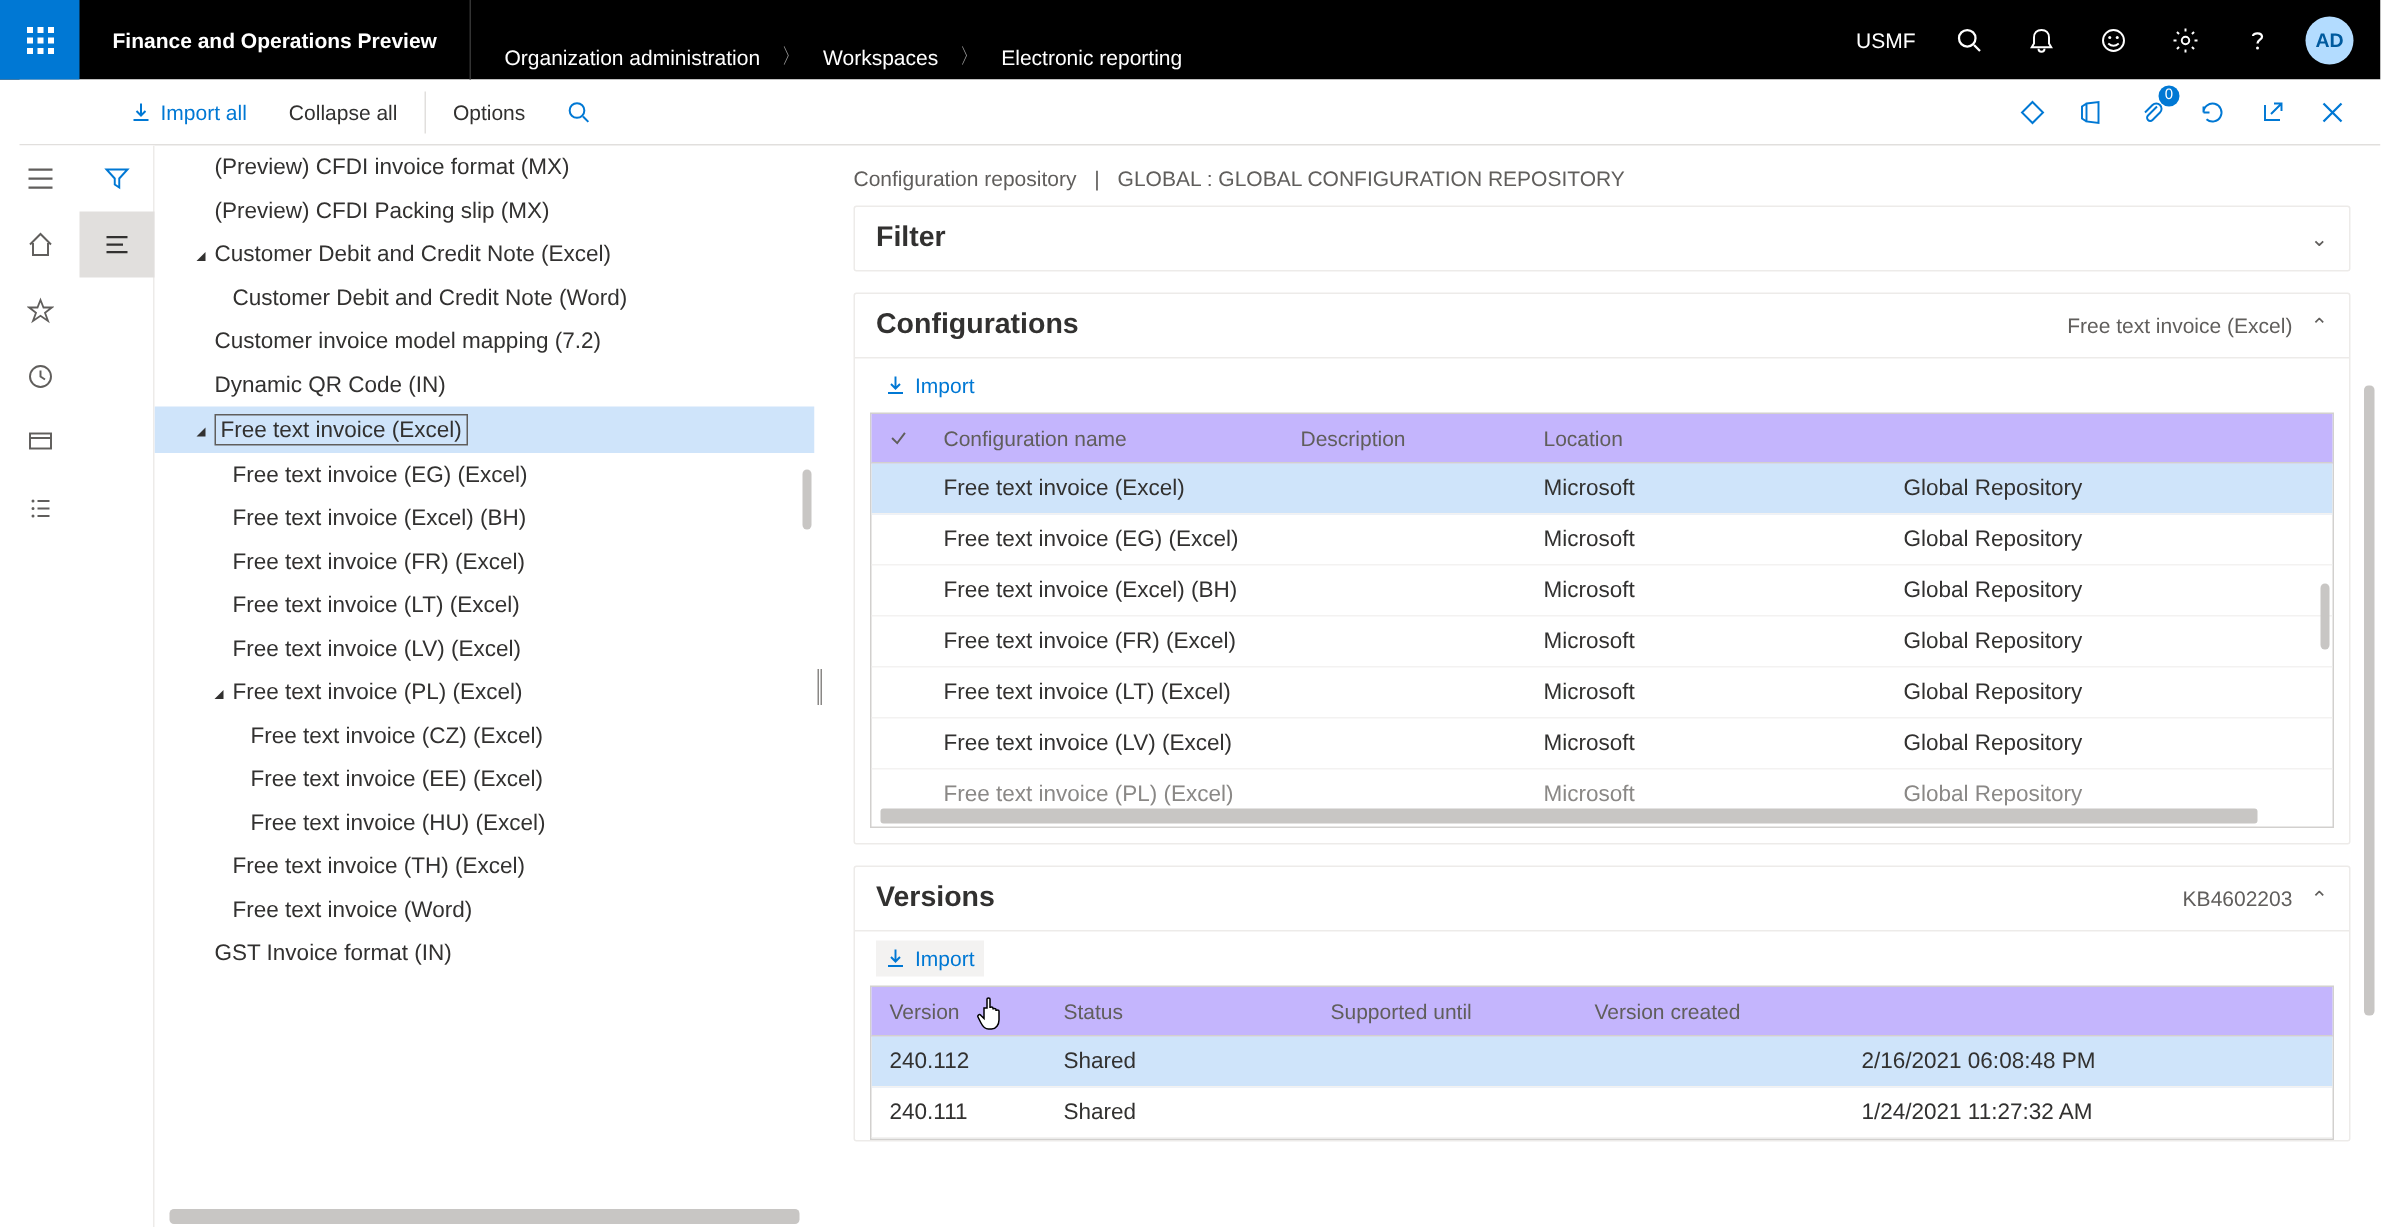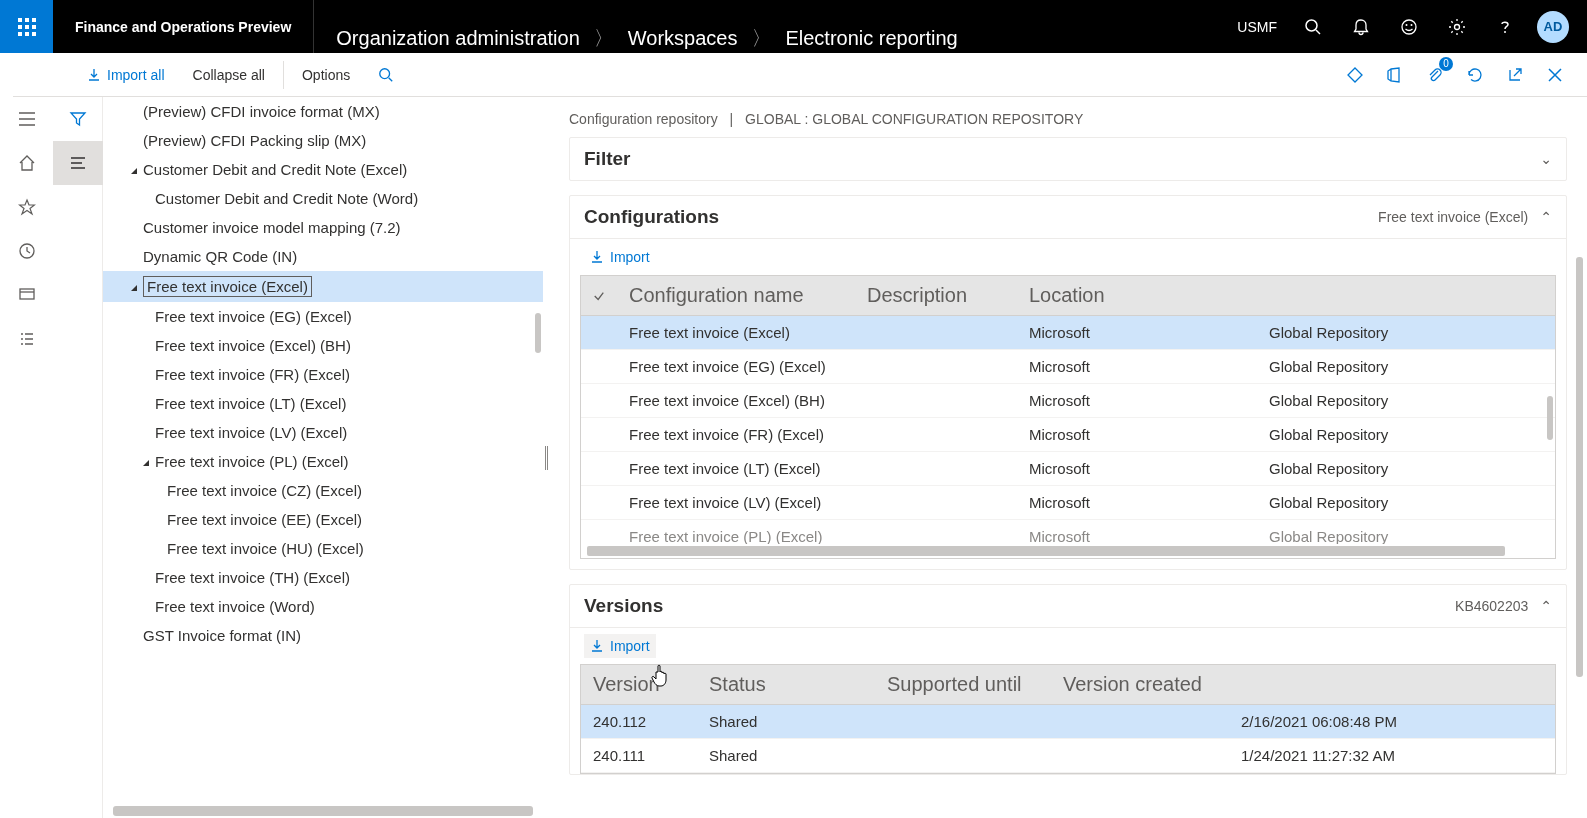--- a/index.html
+++ b/index.html
@@ -3,21 +3,21 @@
 <meta charset="utf-8">
 <style>
 * { box-sizing: border-box; margin: 0; padding: 0; }
 body { font-family: "Segoe UI", Tahoma, sans-serif; font-size: 14px; color: #323130; background: #fff; overflow: hidden; width: 1587px; height: 818px; }
 
 
 .top-header { background: #000; color: #fff; height: 53px; display: flex; align-items: center; }
 .waffle-btn { width: 53px; height: 53px; background: #0078d4; display: flex; align-items: center; justify-content: center; cursor: pointer; }
 .app-title { font-size: 14px; font-weight: 600; padding: 0 22px; border-right: 1px solid #333; height: 53px; display: flex; align-items: center; }
 .breadcrumb-area { display: flex; align-items: center; gap: 14px; padding-left: 22px; flex: 1; }
-.breadcrumb-area span { font-size: 20px; margin-top: 23px; }
+.breadcrumb-area span { font-size: 14px; margin-top: 23px; }
 .chev { color: #999; font-size: 12px; }
 .top-right { display: flex; align-items: center; gap: 0; padding-right: 10px; }
 .top-right > * { width: 48px; height: 53px; display: flex; align-items: center; justify-content: center; cursor: pointer; }
 .company-code { width: auto; font-size: 14px; padding: 0 12px; }
 .avatar { width: 32px; height: 32px; border-radius: 50%; background: #b3dcff; color: #005a9e; display: flex; align-items: center; justify-content: center; font-size: 13px; font-weight: 600; }
 
 
 .command-bar { height: 44px; border-bottom: 1px solid #e1dfdd; display: flex; align-items: center; padding: 0 12px 0 60px; background: #fff; margin-left: 13px; }
 .command-bar .left { display: flex; align-items: center; gap: 0; }
 .cmd-btn { display: flex; align-items: center; gap: 6px; padding: 0 14px; height: 36px; cursor: pointer; color: #323130; }
@@ -63,21 +63,21 @@
 .panel-header { display: flex; align-items: center; padding: 10px 14px; cursor: pointer; }
 .panel-title { font-size: 19px; font-weight: 600; }
 .panel-subtitle { margin-left: auto; color: #605e5c; font-size: 14px; margin-right: 12px; }
 .collapse-chev { color: #605e5c; }
 
 .panel-toolbar { padding: 6px 14px; border-top: 1px solid #edebe9; display: flex; gap: 10px; }
 .import-btn { color: #0078d4; display: flex; align-items: center; gap: 6px; cursor: pointer; padding: 4px 6px; }
 .import-btn.hover { background: #f3f2f1; }
 
 .grid { border: 1px solid #d2d0ce; margin: 0 10px 10px 10px; }
-.grid-header { display: flex; border-bottom: 1px solid #d2d0ce; background: #e5e5e5; font-size: 20px; color: #605e5c; }
+.grid-header { display: flex; border-bottom: 1px solid #d2d0ce; background: #c4b5fd; font-size: 14px; color: #605e5c; }
 .grid-header > div, .grid-row > div { padding: 8px 12px; }
 .grid-row { display: flex; border-bottom: 1px solid #f3f2f1; font-size: 15px; }
 .grid-row.selected { background: #cfe4fa; }
 .grid-row.partial { color: #8a8886; }
 
 .col-check { width: 36px; display: flex; align-items: center; justify-content: center; }
 .col-name { width: 238px; }
 .col-desc { width: 162px; }
 .col-prov { width: 240px; }
 .col-loc { flex: 1; }

